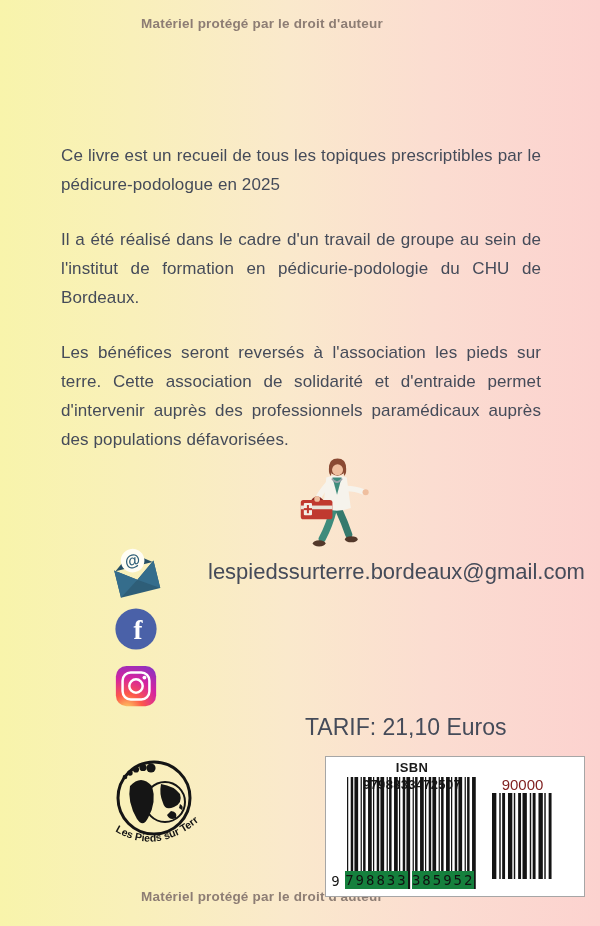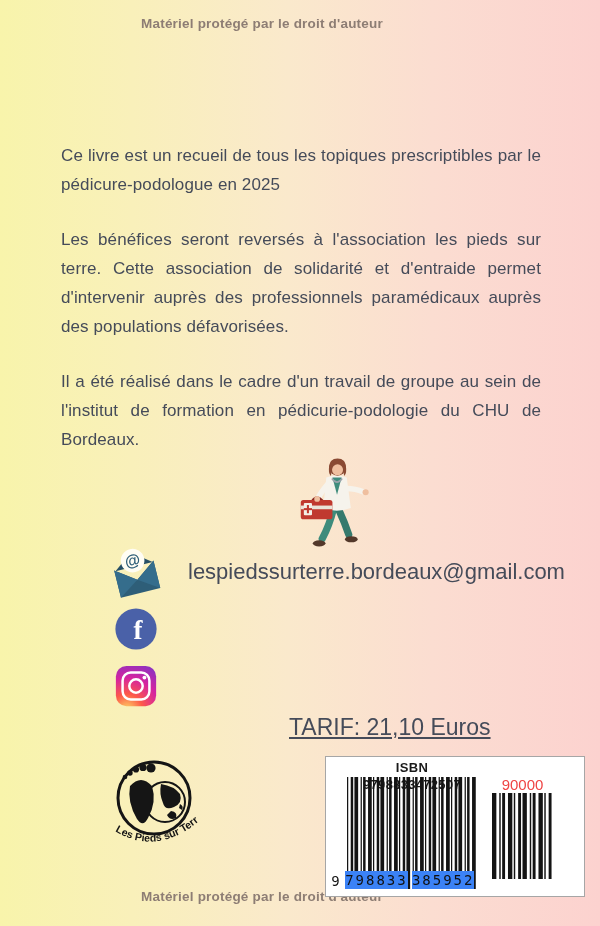--- a/index.html
+++ b/index.html
@@ -18,54 +18,54 @@
   .copyright.bottom { top:889px; }
   .body-text { position:absolute; left:61px; top:141px; width:480px; }
   .body-text p {
     font-size:17px; line-height:29px; color:#454b59;
     text-align:justify; margin-bottom:26px; letter-spacing:0.1px;
   }
   .illustration { position:absolute; left:291px; top:454px; width:90px; height:97px; }
   .contacts { position:absolute; left:108px; top:543px; width:480px; }
   .contact-row { height:57px; display:flex; align-items:center; }
   .contact-icon { width:56px; display:flex; justify-content:center; align-items:center; }
-  .contact-label { margin-left:24px; font-size:22px; color:#454b59; white-space:pre; }
-  .tarif { position:absolute; left:289px; top:714px; font-size:23px; color:#454b59;text-decoration:underline; }
+  .contact-label { margin-left:44px; font-size:22px; color:#454b59; white-space:pre; }
+  .tarif { position:absolute; left:305px; top:714px; font-size:23px; color:#454b59; }
   .logo { position:absolute; left:102px; top:750px; width:104px; height:116px; }
   .barcode-box {
     position:absolute; left:325px; top:756px; width:260px; height:141px;
     background:#fff; border:1px solid #a6a6a6; z-index:2;
     display:flex; padding:2px 0 0 4px;
   }
   .bc-main { width:147px; }
   .isbn-header { padding-left:17px; text-align:center; font-size:13px; font-weight:bold; color:#1a1a1a; height:16px; line-height:17px; letter-spacing:0.3px;}
   .bc-bars-wrap { position:relative; height:112px; margin-top:2px; }
   .bc-bars-wrap svg { position:absolute; left:17px; top:0; width:130px; height:112px; }
   .bc-bars-wrap svg rect, .bc-supp svg rect { fill:#141414; }
   .digits { position:absolute; left:0; bottom:0; width:147px; height:18px; display:flex; align-items:flex-end;
     font-family:"DejaVu Sans Mono", monospace; font-size:14px; color:#111; }
   .d-left { width:13px; text-align:center; background:transparent; }
   .d-gap { width:5px; }
-  .d-patch { flex:1; background:#3b82f6; text-align:center; letter-spacing:2px; height:18px; line-height:19px; }
+  .d-patch { flex:1; background:#15803d; text-align:center; letter-spacing:2px; height:18px; line-height:19px; }
   .d-end { width:3px; }
   .bc-supp { width:61px; margin-left:15px; margin-top:18px; }
-  .supp-label { text-align:center; font-size:15px; color:#ef4444; height:15px; line-height:15px; font-family:"Liberation Sans",sans-serif; }
+  .supp-label { text-align:center; font-size:15px; color:#7f1d1d; height:15px; line-height:15px; font-family:"Liberation Sans",sans-serif; }
   .bc-supp svg { width:61px; height:86px; display:block; margin-top:1px; }
 </style>
 </head>
 <body>
 
 <div class="page">
 
   <div class="copyright top">Matériel protégé par le droit d'auteur</div>
 
   <div class="body-text">
     <p>Ce livre est un recueil de tous les topiques prescriptibles par le pédicure-podologue en 2025</p>
+    <p>Il a été réalisé dans le cadre d'un travail de groupe au sein de l'institut de formation en pédicurie-podologie du CHU de Bordeaux.</p>
     <p>Les bénéfices seront reversés à l'association les pieds sur terre. Cette association de solidarité et d'entraide permet d'intervenir auprès des professionnels paramédicaux auprès des populations défavorisées.</p>
-    <p>Il a été réalisé dans le cadre d'un travail de groupe au sein de l'institut de formation en pédicurie-podologie du CHU de Bordeaux.</p>
   </div>
 
   <svg class="illustration" viewBox="0 0 85 95">
 
     <path d="M48 34 Q60 33 69 37" stroke="#f6f3ec" stroke-width="5.5" fill="none" stroke-linecap="round"></path>
     <circle cx="71.5" cy="37.5" r="3" fill="#efbf9f"></circle>
 
     <path d="M40 54 Q36 70 29 83" stroke="#3e8c7c" stroke-width="7" fill="none" stroke-linecap="round"></path>
     <path d="M45 54 Q51 67 55 79" stroke="#357a6d" stroke-width="7" fill="none" stroke-linecap="round"></path>
 

